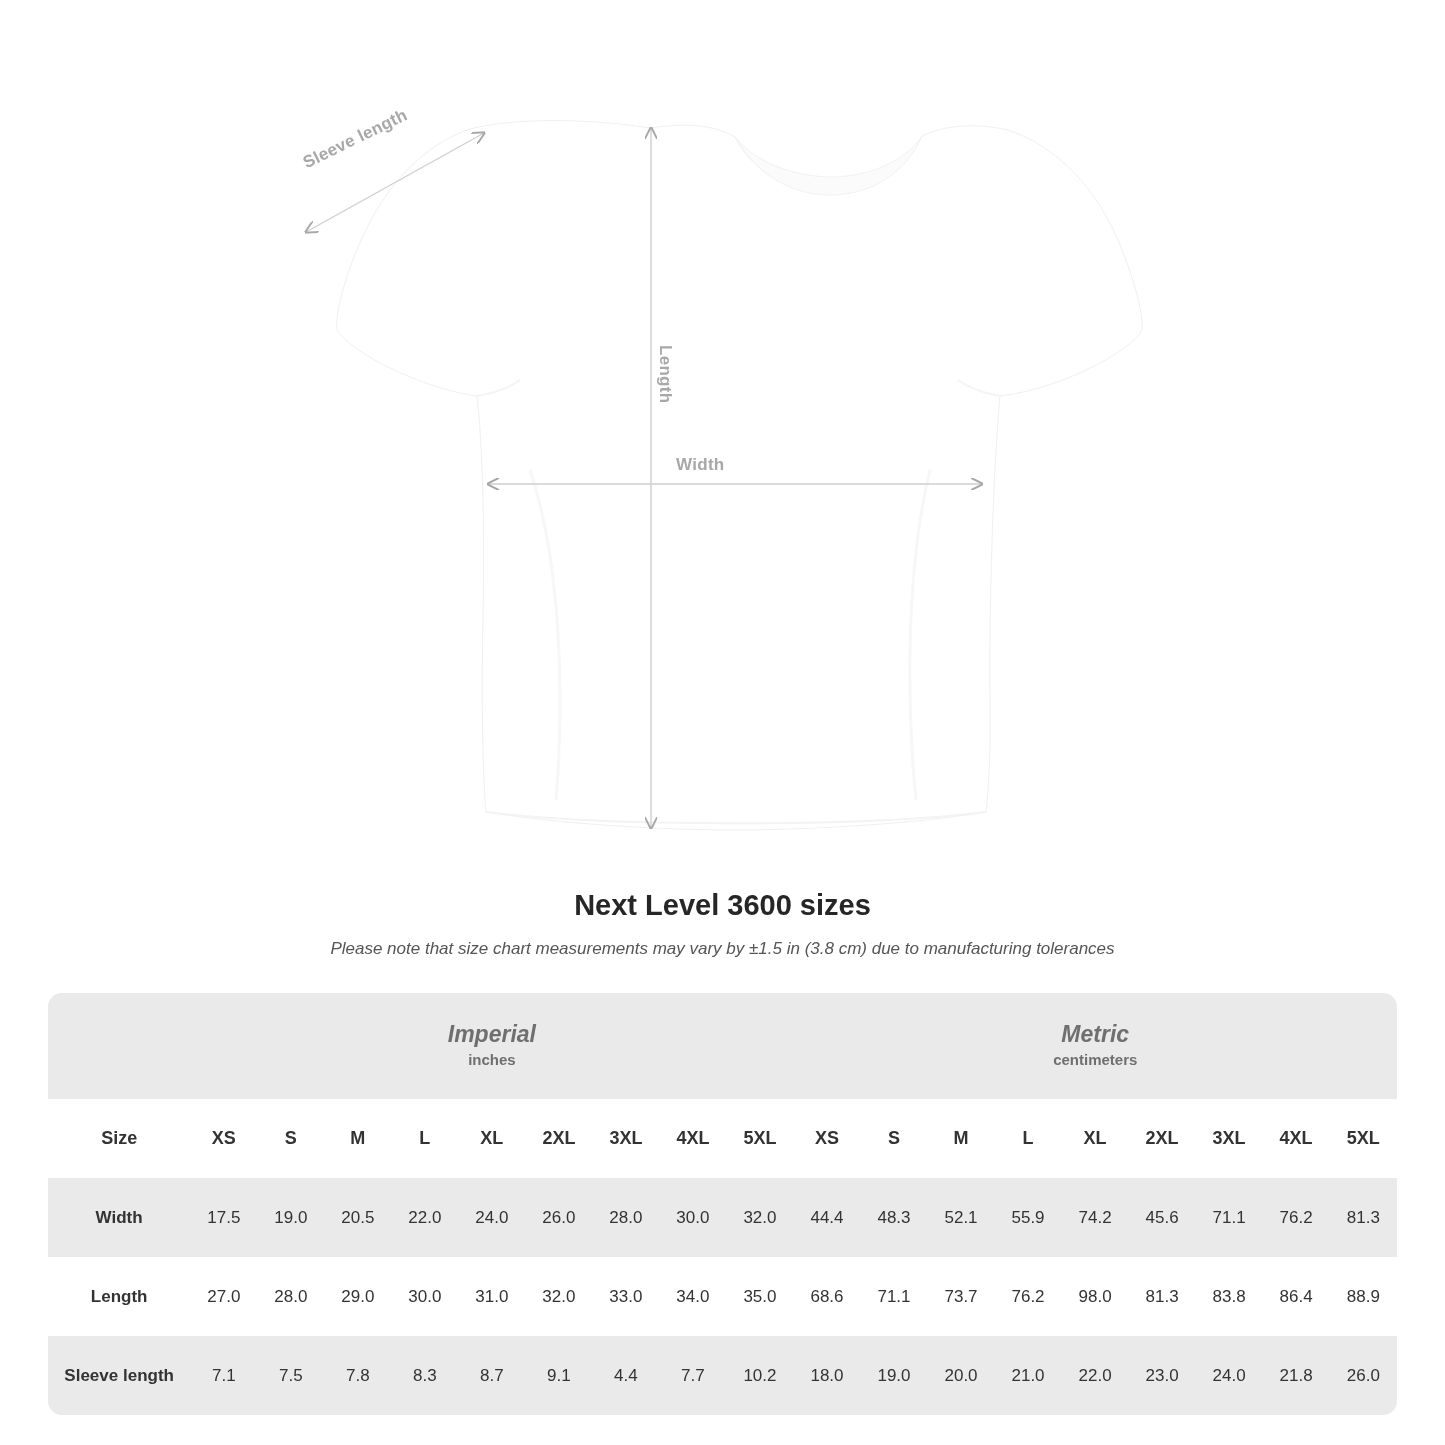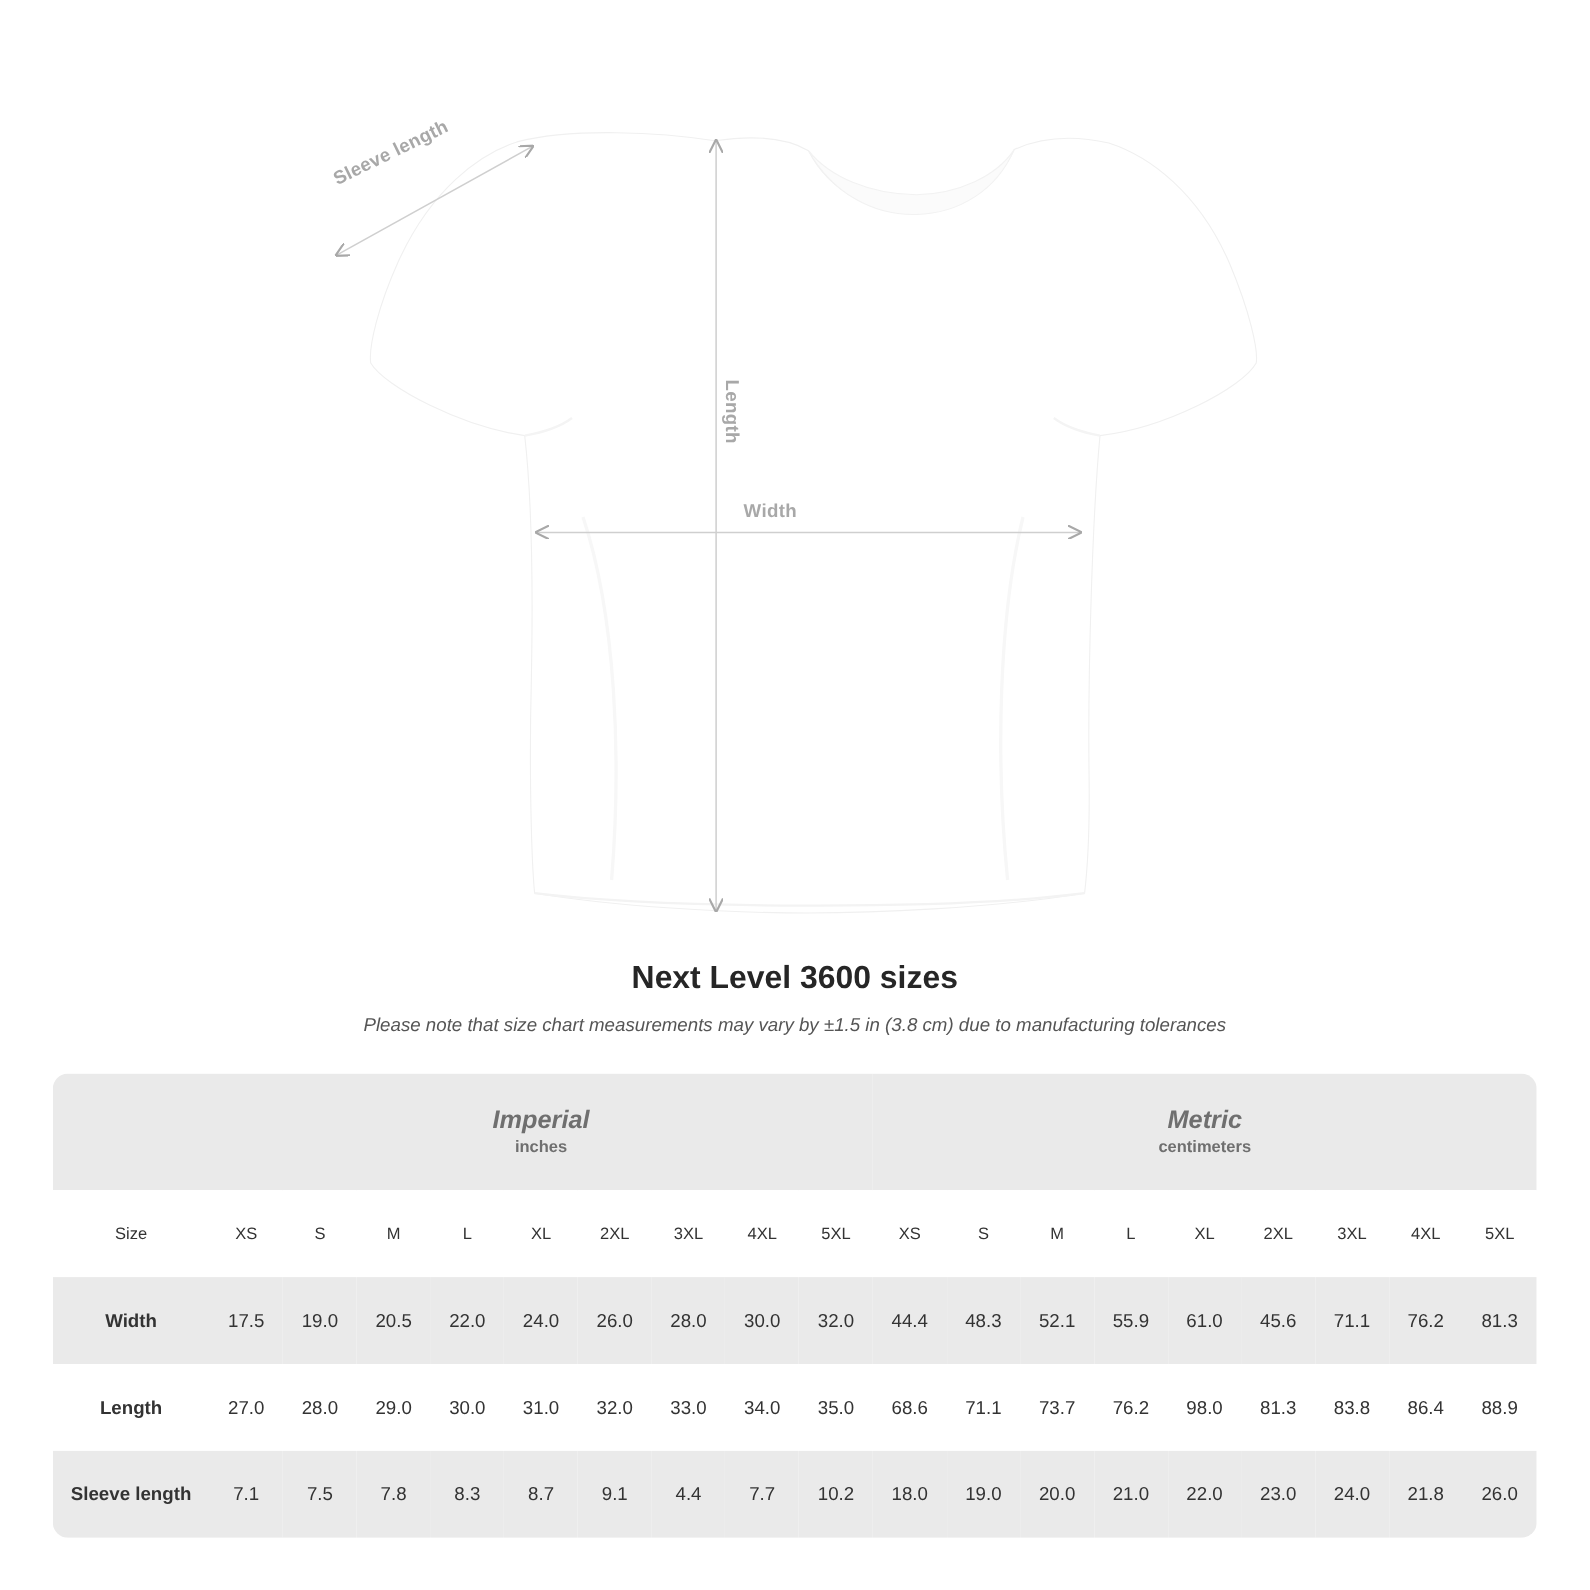--- a/index.html
+++ b/index.html
@@ -54,21 +54,21 @@
     left: 676px;
     top: 455px;
   }
 
   
   .title {
     text-align: center;
     font-size: 29px;
     font-weight: bold;
     color: #262626;
-    margin: 1px;
+    margin: 17px;
     padding-top: 12px;
   }
   .subtitle {
     text-align: center;
     font-size: 17px;
     font-style: italic;
     color: #555;
     margin: 16px 0 16px 0;
   }
 
@@ -105,22 +105,22 @@
   }
   .unit-sub {
     font-size: 15px;
     color: #6f6f6f;
     font-style: normal;
     font-weight: bold;
     line-height: 1.6;
   }
   .hdr-row td {
     background: #ffffff;
-    font-weight: normal;
-    font-size: 15px;
+    font-weight: bold;
+    font-size: 18px;
     color: #333;
   }
   .row-alt td {
     background: #eaeaea;
   }
   .row-plain td {
     background: #ffffff;
   }
   .rowlabel {
     font-weight: bold;
@@ -259,21 +259,21 @@
           <td>22.0</td>
           <td>24.0</td>
           <td>26.0</td>
           <td>28.0</td>
           <td>30.0</td>
           <td>32.0</td>
           <td>44.4</td>
           <td>48.3</td>
           <td>52.1</td>
           <td>55.9</td>
-          <td>61.0</td>
+          <td>74.2</td>
           <td>45.6</td>
           <td>71.1</td>
           <td>76.2</td>
           <td>81.3</td>
         </tr>
 
         <tr class="row-plain">
           <td class="rowlabel">Length</td>
           <td>27.0</td>
           <td>28.0</td>

